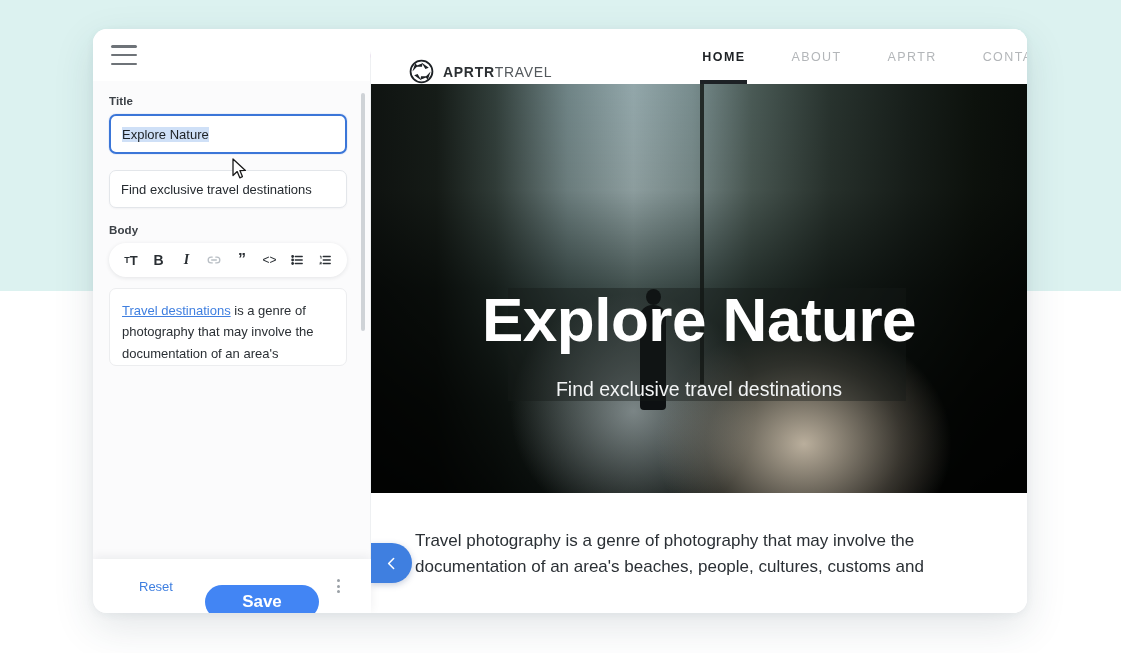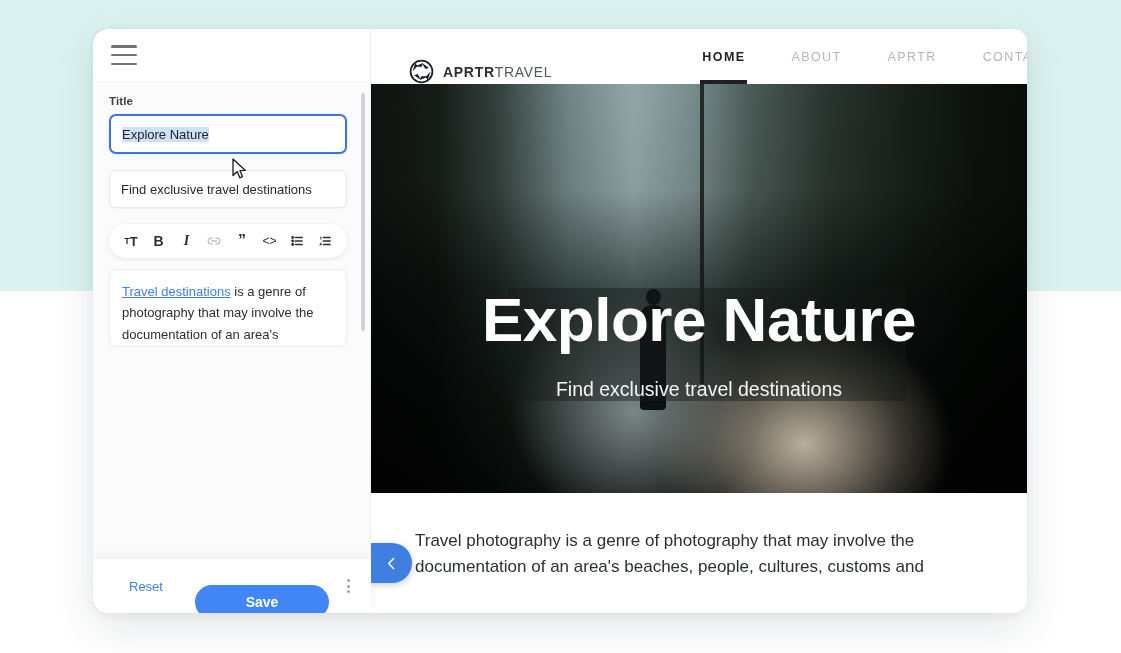--- a/index.html
+++ b/index.html
@@ -31,20 +31,21 @@
   }
 
   
   #editor-panel {
     position: relative;
     width: 278px; height: 584px;
     background: #a21caf;
     flex: 0 0 278px;
     display: flex; flex-direction: column;
     border-right: 1px solid #eef0f2;
+    border-radius: 29px;
   }
   #editor-topbar {
     height: 52px; flex: 0 0 52px;
     background: #ffffff;
     display: flex; align-items: center;
     padding-left: 18px;
   }
   #hamburger-btn {
     width: 26px; height: 20px;
     display: flex; flex-direction: column; justify-content: space-between;
@@ -157,36 +158,36 @@
     color: #3f7fe0; text-decoration: underline;
   }
 
   
   #editor-footer {
     position: absolute; left: 0; bottom: 0;
     width: 278px; height: 54px;
     background: #ffffff;
     box-shadow: 0 -2px 10px rgba(20,30,40,0.07);
     display: flex; align-items: center;
-    padding: 0 14px;
+    padding: 0 24px;
     gap: 10px;
     z-index: 6;
   }
   #reset-btn {
     flex: 0 0 auto;
     padding: 8px 22px;
     font-size: 13px; color: #3f7fe0; font-weight: 500;
     background: transparent; border: none; cursor: pointer;
     border-radius: 18px;
   }
   #save-btn {
     flex: 1 1 auto;
     height: 34px;
     background: #4285f4;
-    color: #ffffff; font-size: 14px; font-weight: bold;
+    color: #ffffff; font-size: 17px; font-weight: bold;
     border: none; border-radius: 18px; cursor: pointer;
     display: flex; align-items: center; justify-content: center; margin-top: 32px;
   }
   #more-btn {
     flex: 0 0 auto; width: 18px; height: 34px;
     display: flex; flex-direction: column; align-items: center; justify-content: center;
     gap: 2.5px; cursor: pointer;
   }
   #more-btn i { width: 3px; height: 3px; border-radius: 50%; background: #9aa0a6; display: block; }
 
@@ -353,20 +354,21 @@
       </div>
 
       <div class="field-block">
         <div class="text-input">
           <span>Find exclusive travel destinations</span>
         </div>
       </div>
 
 
       <div class="field-block">
+        <div class="field-label">Body</div>
 
         <div id="body-toolbar">
           <div class="tb-btn" style="font-weight:bold;">
             <span style="font-size:9px;">T</span>
               <span style="font-size:13px;">T</span>
           </div>
           <div class="tb-btn" style="font-weight:bold;font-size:14px;">B</div>
           <div class="tb-btn" style="font-style:italic;font-weight:bold;font-family:'Liberation Serif',serif;font-size:14px;">I</div>
           <div class="tb-btn muted">
             <svg width="14" height="14" viewBox="0 0 24 24" fill="none" stroke="currentColor" stroke-width="2.2" stroke-linecap="round">

